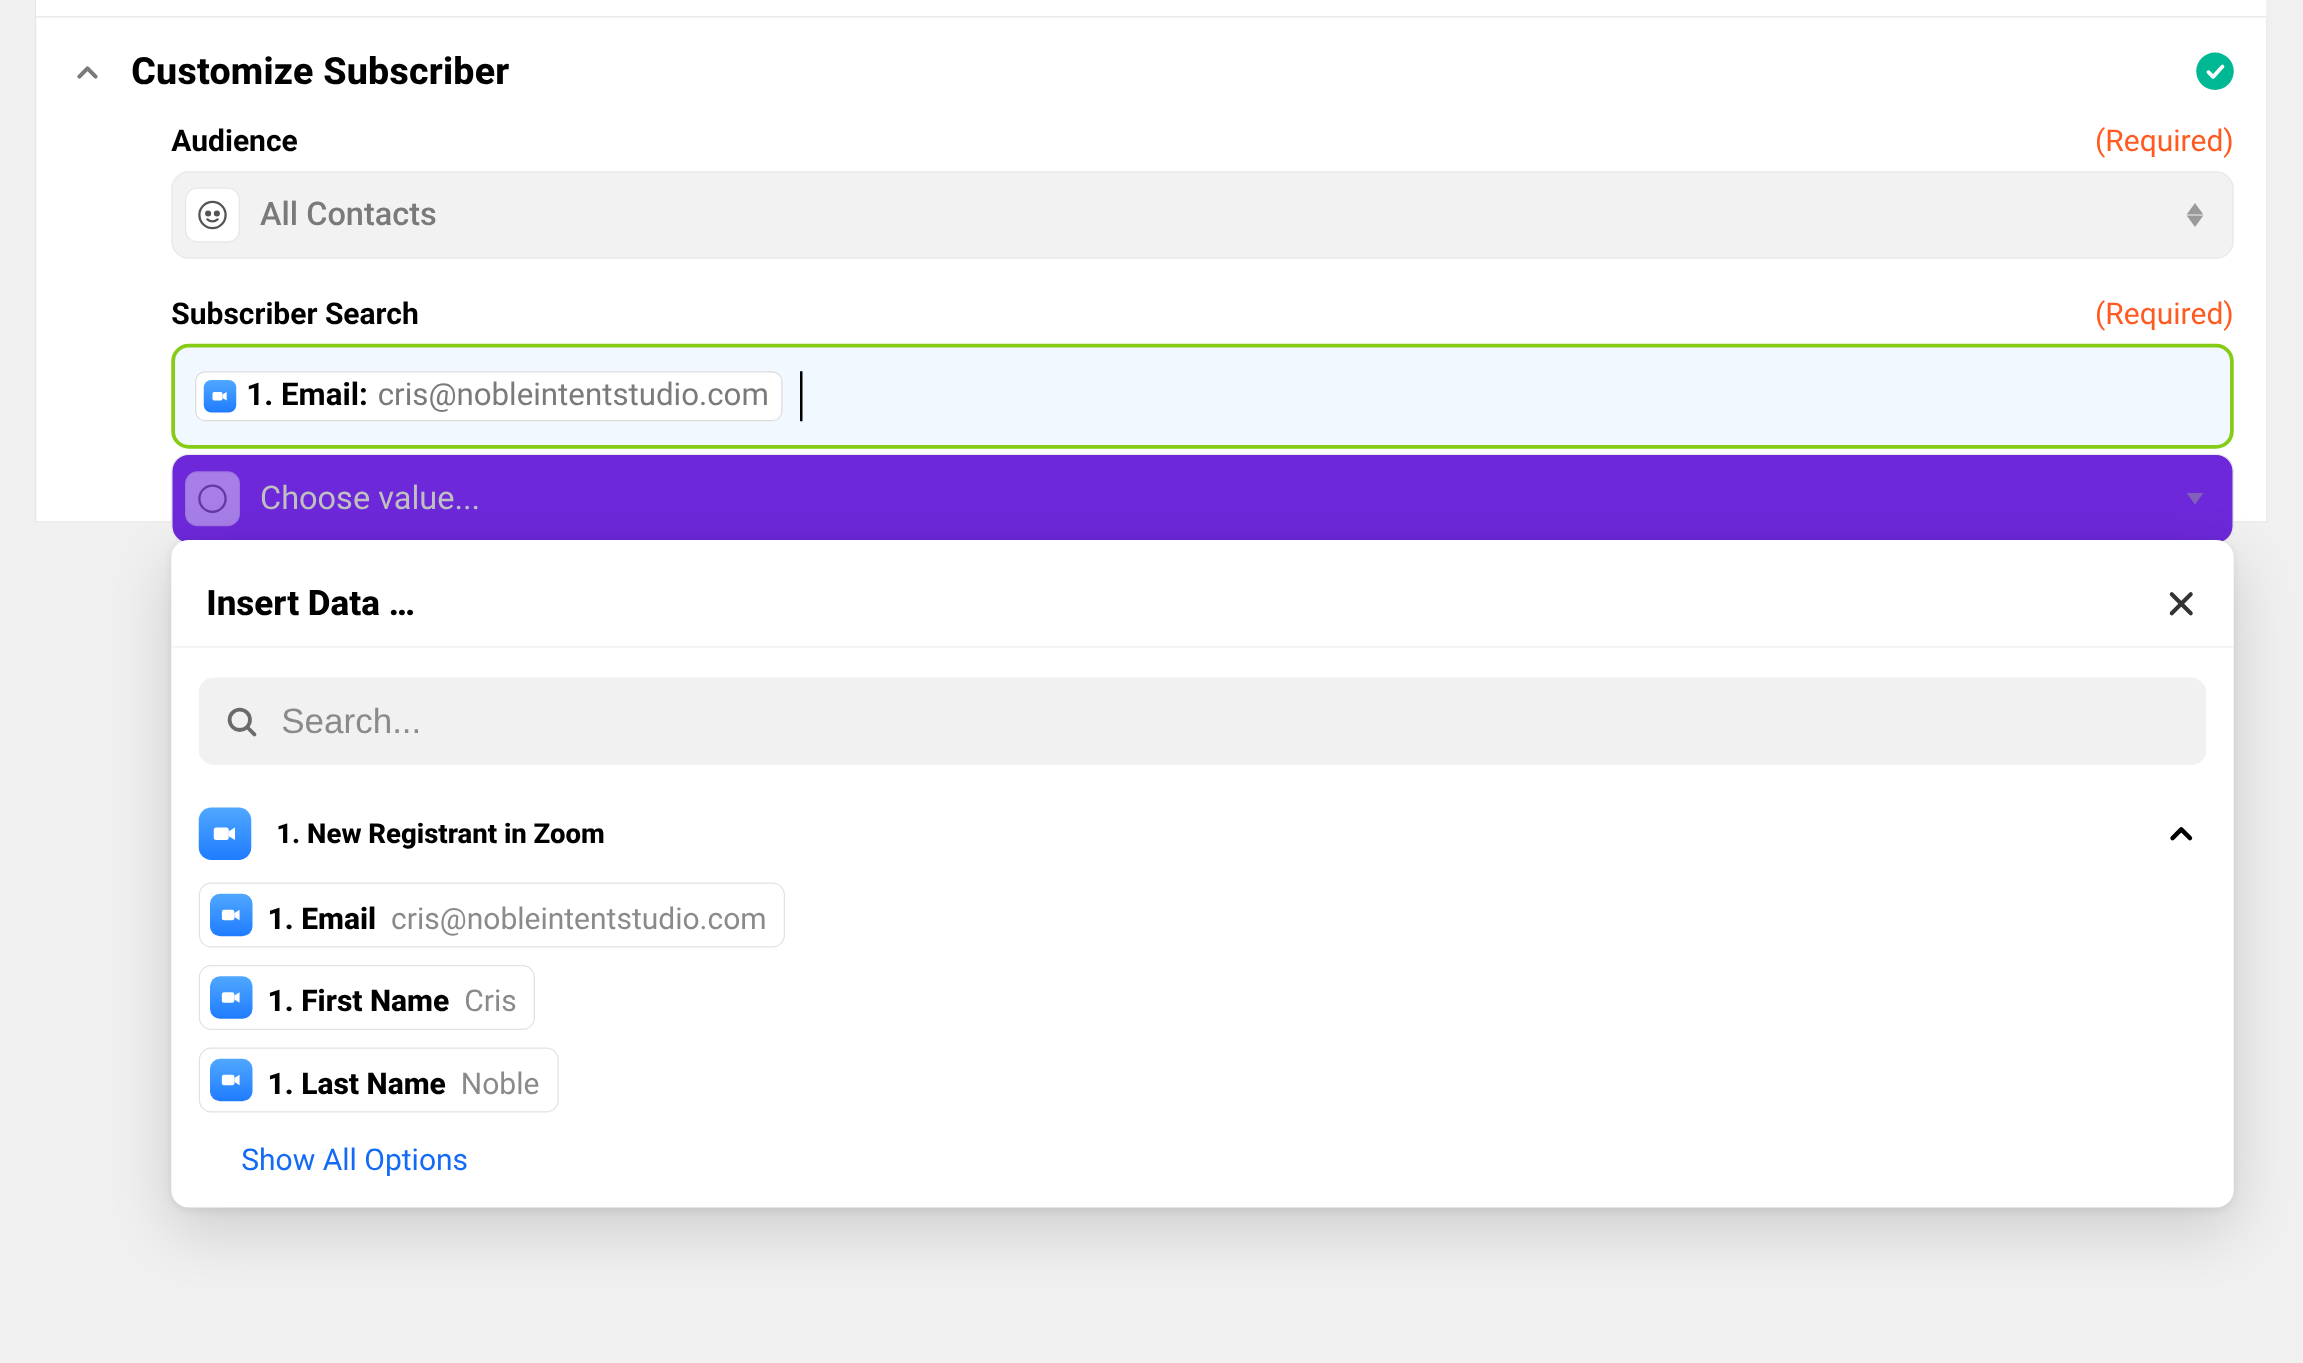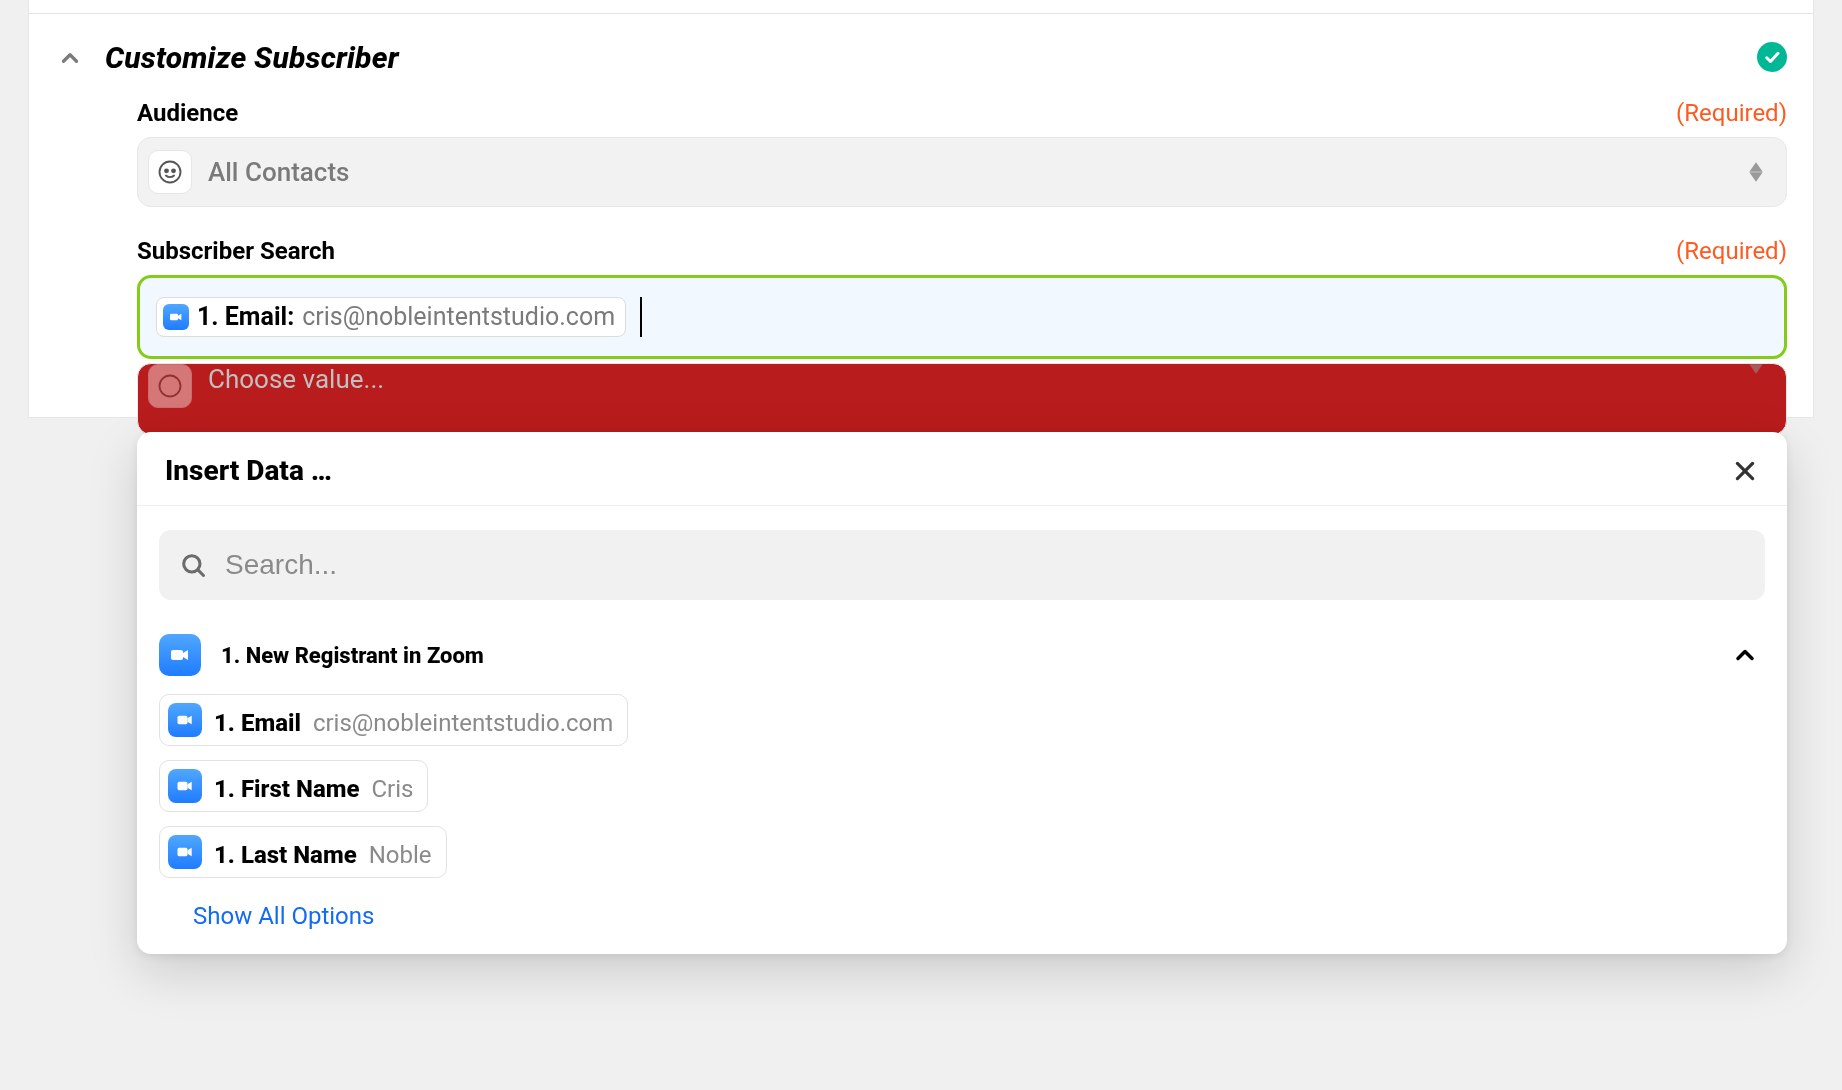--- a/index.html
+++ b/index.html
@@ -40,21 +40,20 @@
     padding: 0 26px 24px 26px;
     position: relative;
   }
   .section-header .chev {
     width: 30px; height: 30px; display:flex; align-items:center; justify-content:center;
   }
   .section-title {
     font-weight: 800;
     font-size: 30px;
     letter-spacing: 0.2px;
-    font-style: italic;
   }
   .check-badge {
     position: absolute;
     right: 26px;
     top: 2px;
     width: 30px; height: 30px;
     border-radius: 50%;
     background: #00b894;
     display:flex; align-items:center; justify-content:center;
   }
@@ -134,21 +133,21 @@
     right: 26px;
     top: 432px;
     background:#fff;
     border-radius: 14px;
     box-shadow: 0 18px 50px rgba(0,0,0,.15), 0 2px 8px rgba(0,0,0,.08);
     z-index: 30;
     padding-bottom: 24px;
   }
   .popover-header {
     display:flex; align-items:center; justify-content:space-between;
-    padding: 22px 28px 18px 28px;
+    padding: 34px 28px 18px 28px;
     border-bottom: 1px solid #eee;
   }
   .popover-title { font-weight:800; font-size:28px; }
   .close-x { width:28px; height:28px; display:flex; align-items:center; justify-content:center; }
   .popover-search {
     margin: 24px 22px 20px 22px;
     background:#f1f1f1;
     border-radius: 12px;
     height: 70px;
     display:flex; align-items:center; gap:18px; padding: 0 20px;
@@ -179,24 +178,24 @@
   .show-all {
     color:#136bf5; font-weight:400; font-size:24px;
     padding: 14px 22px 0 56px;
   }
 
   .ghost-select {
     position:absolute;
     left: 108px; right: 26px;
     bottom: -18px;
     height: 72px;
-    background:#b91c1c;
+    background:#6d28d9;
     border:1px solid #e8e8e8;
     border-radius: 14px;
-    display:flex; 
+    display:flex; align-items:center;
     padding: 0 22px 0 10px; gap:16px;
     z-index: 1;
   }
   .ghost-select .value { font-size:26px; color:#c0c0c0; }
 
   
   svg { display:block; }
   .zoom-badge {
     width: 42px; height: 42px; border-radius: 10px;
     display:flex; align-items:center; justify-content:center;

